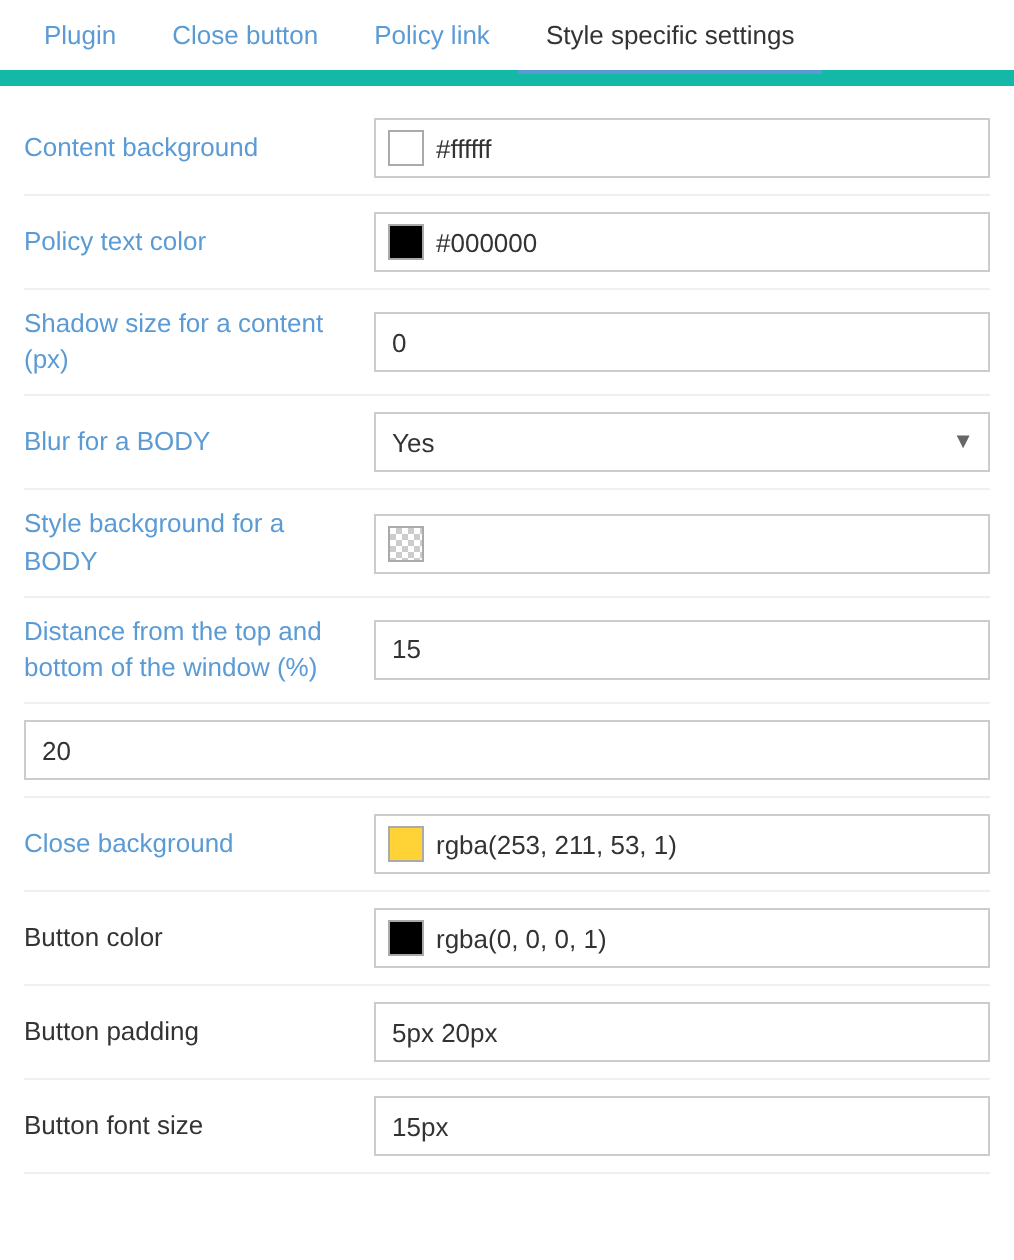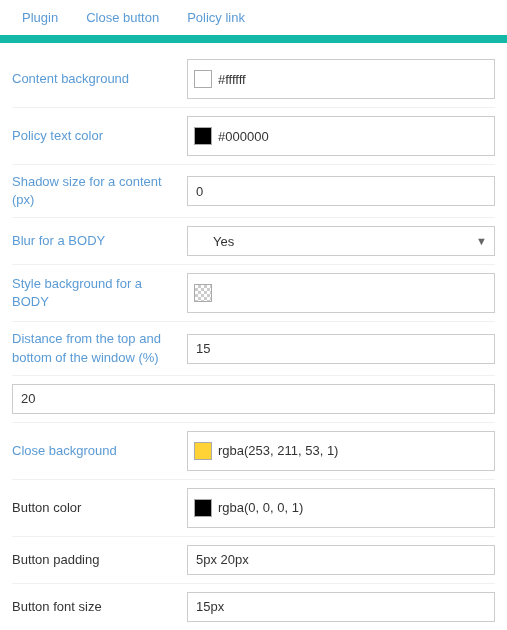--- a/index.html
+++ b/index.html
@@ -73,21 +73,21 @@
       color: #333;
       outline: none;
       height: 30px;
     }
 
     .input-with-swatch {
       display: flex;
       align-items: center;
       flex: 1;
       border: 1px solid #ccc;
-      height: 40px;
+      height: 30px;
       padding: 0 6px;
     }
 
     .input-with-swatch .swatch {
       width: 18px;
       height: 18px;
       border: 1px solid #aaa;
       margin-right: 6px;
       flex-shrink: 0;
     }
@@ -103,21 +103,21 @@
 
     .select-wrap {
       flex: 1;
       position: relative;
     }
 
     .select-wrap select {
       width: 100%;
       height: 30px;
       border: 1px solid #ccc;
-      padding: 0 25px;
+      padding: 0 8px;
       font-size: 13px;
       color: #333;
       appearance: none;
       background: #fff;
       outline: none;
       cursor: pointer;
     }
 
     .select-arrow {
       position: absolute;
@@ -141,20 +141,21 @@
     }
   </style>
 </head>
 <body>
 
 <div>
   <div class="tabs">
     <div class="tab">Plugin</div>
     <div class="tab">Close button</div>
     <div class="tab">Policy link</div>
+    <div class="tab active">Style specific settings</div>
   </div>
 
   <div class="settings-content">
 
     <div class="setting-row">
       <div class="setting-label">Content background</div>
       <div class="setting-input-wrap">
         <div class="input-with-swatch">
           <div class="swatch" style="background:#ffffff;"></div>
           <input type="text" value="#ffffff" style="">

